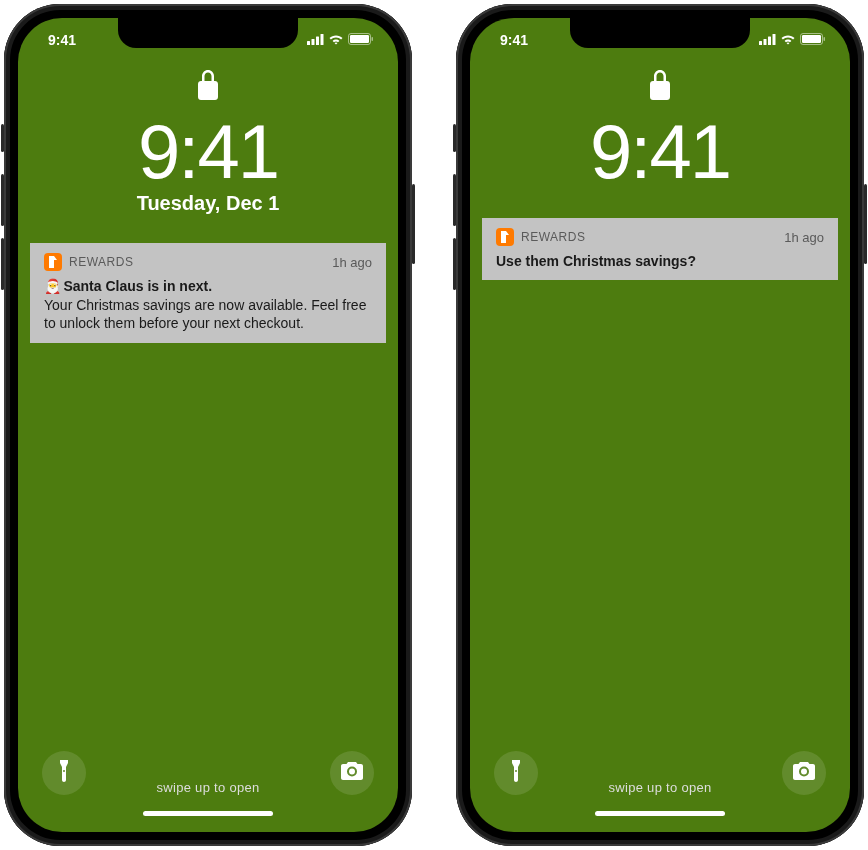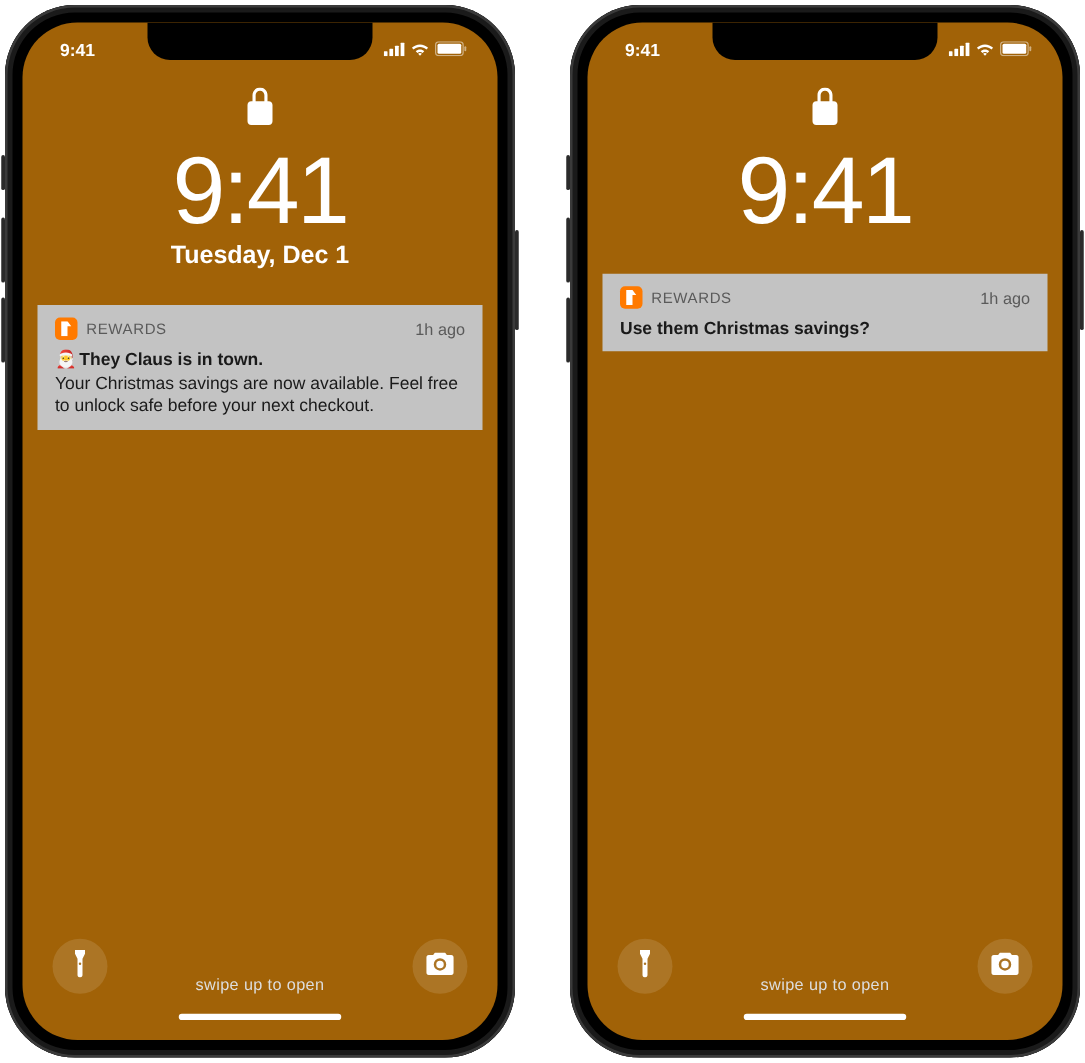--- a/index.html
+++ b/index.html
@@ -39,21 +39,21 @@
     .right-btn {
       position: absolute;
       right: -3px; top: 180px;
       width: 3px; height: 80px;
       background: #2a2a2a;
       border-radius: 2px;
     }
     .screen {
       width: 100%;
       height: 100%;
-      background: #a16207;
+      background: #4d7c0f;
       border-radius: 44px;
       position: relative;
       overflow: hidden;
       color: #fff;
     }
     .notch {
       position: absolute;
       top: 0;
       left: 50%;
       transform: translateX(-50%);
@@ -206,22 +206,22 @@
     <div class="notification">
       <div class="notif-head">
         <span class="notif-icon">
           <svg width="10" height="12" viewBox="0 0 10 12">
               <path d="M1 0h5l3 4H6v8H1z" fill="#fff"></path>
             </svg>
         </span>
         <span class="notif-app">REWARDS</span>
         <span class="notif-time">1h ago</span>
       </div>
-      <div class="notif-title"><span class="emoji">🎅</span><span>They Claus is in town.</span></div>
-      <div class="notif-body">Your Christmas savings are now available. Feel free to unlock safe before your next checkout.</div>
+      <div class="notif-title"><span class="emoji">🎅</span><span>Santa Claus is in next.</span></div>
+      <div class="notif-body">Your Christmas savings are now available. Feel free to unlock them before your next checkout.</div>
     </div>
     <div class="bottom-area">
       <div class="bottom-row">
         <div class="circle-btn">
           <span>
             <svg width="12" height="22" viewBox="0 0 12 22">
                 <path d="M2 0h8v3l-2 4v13c0 1-.9 2-2 2s-2-1-2-2V7L2 3V0zm4 10a1 1 0 100 2 1 1 0 000-2z" fill="#fff"></path>
               </svg>
           </span>
         </div>

